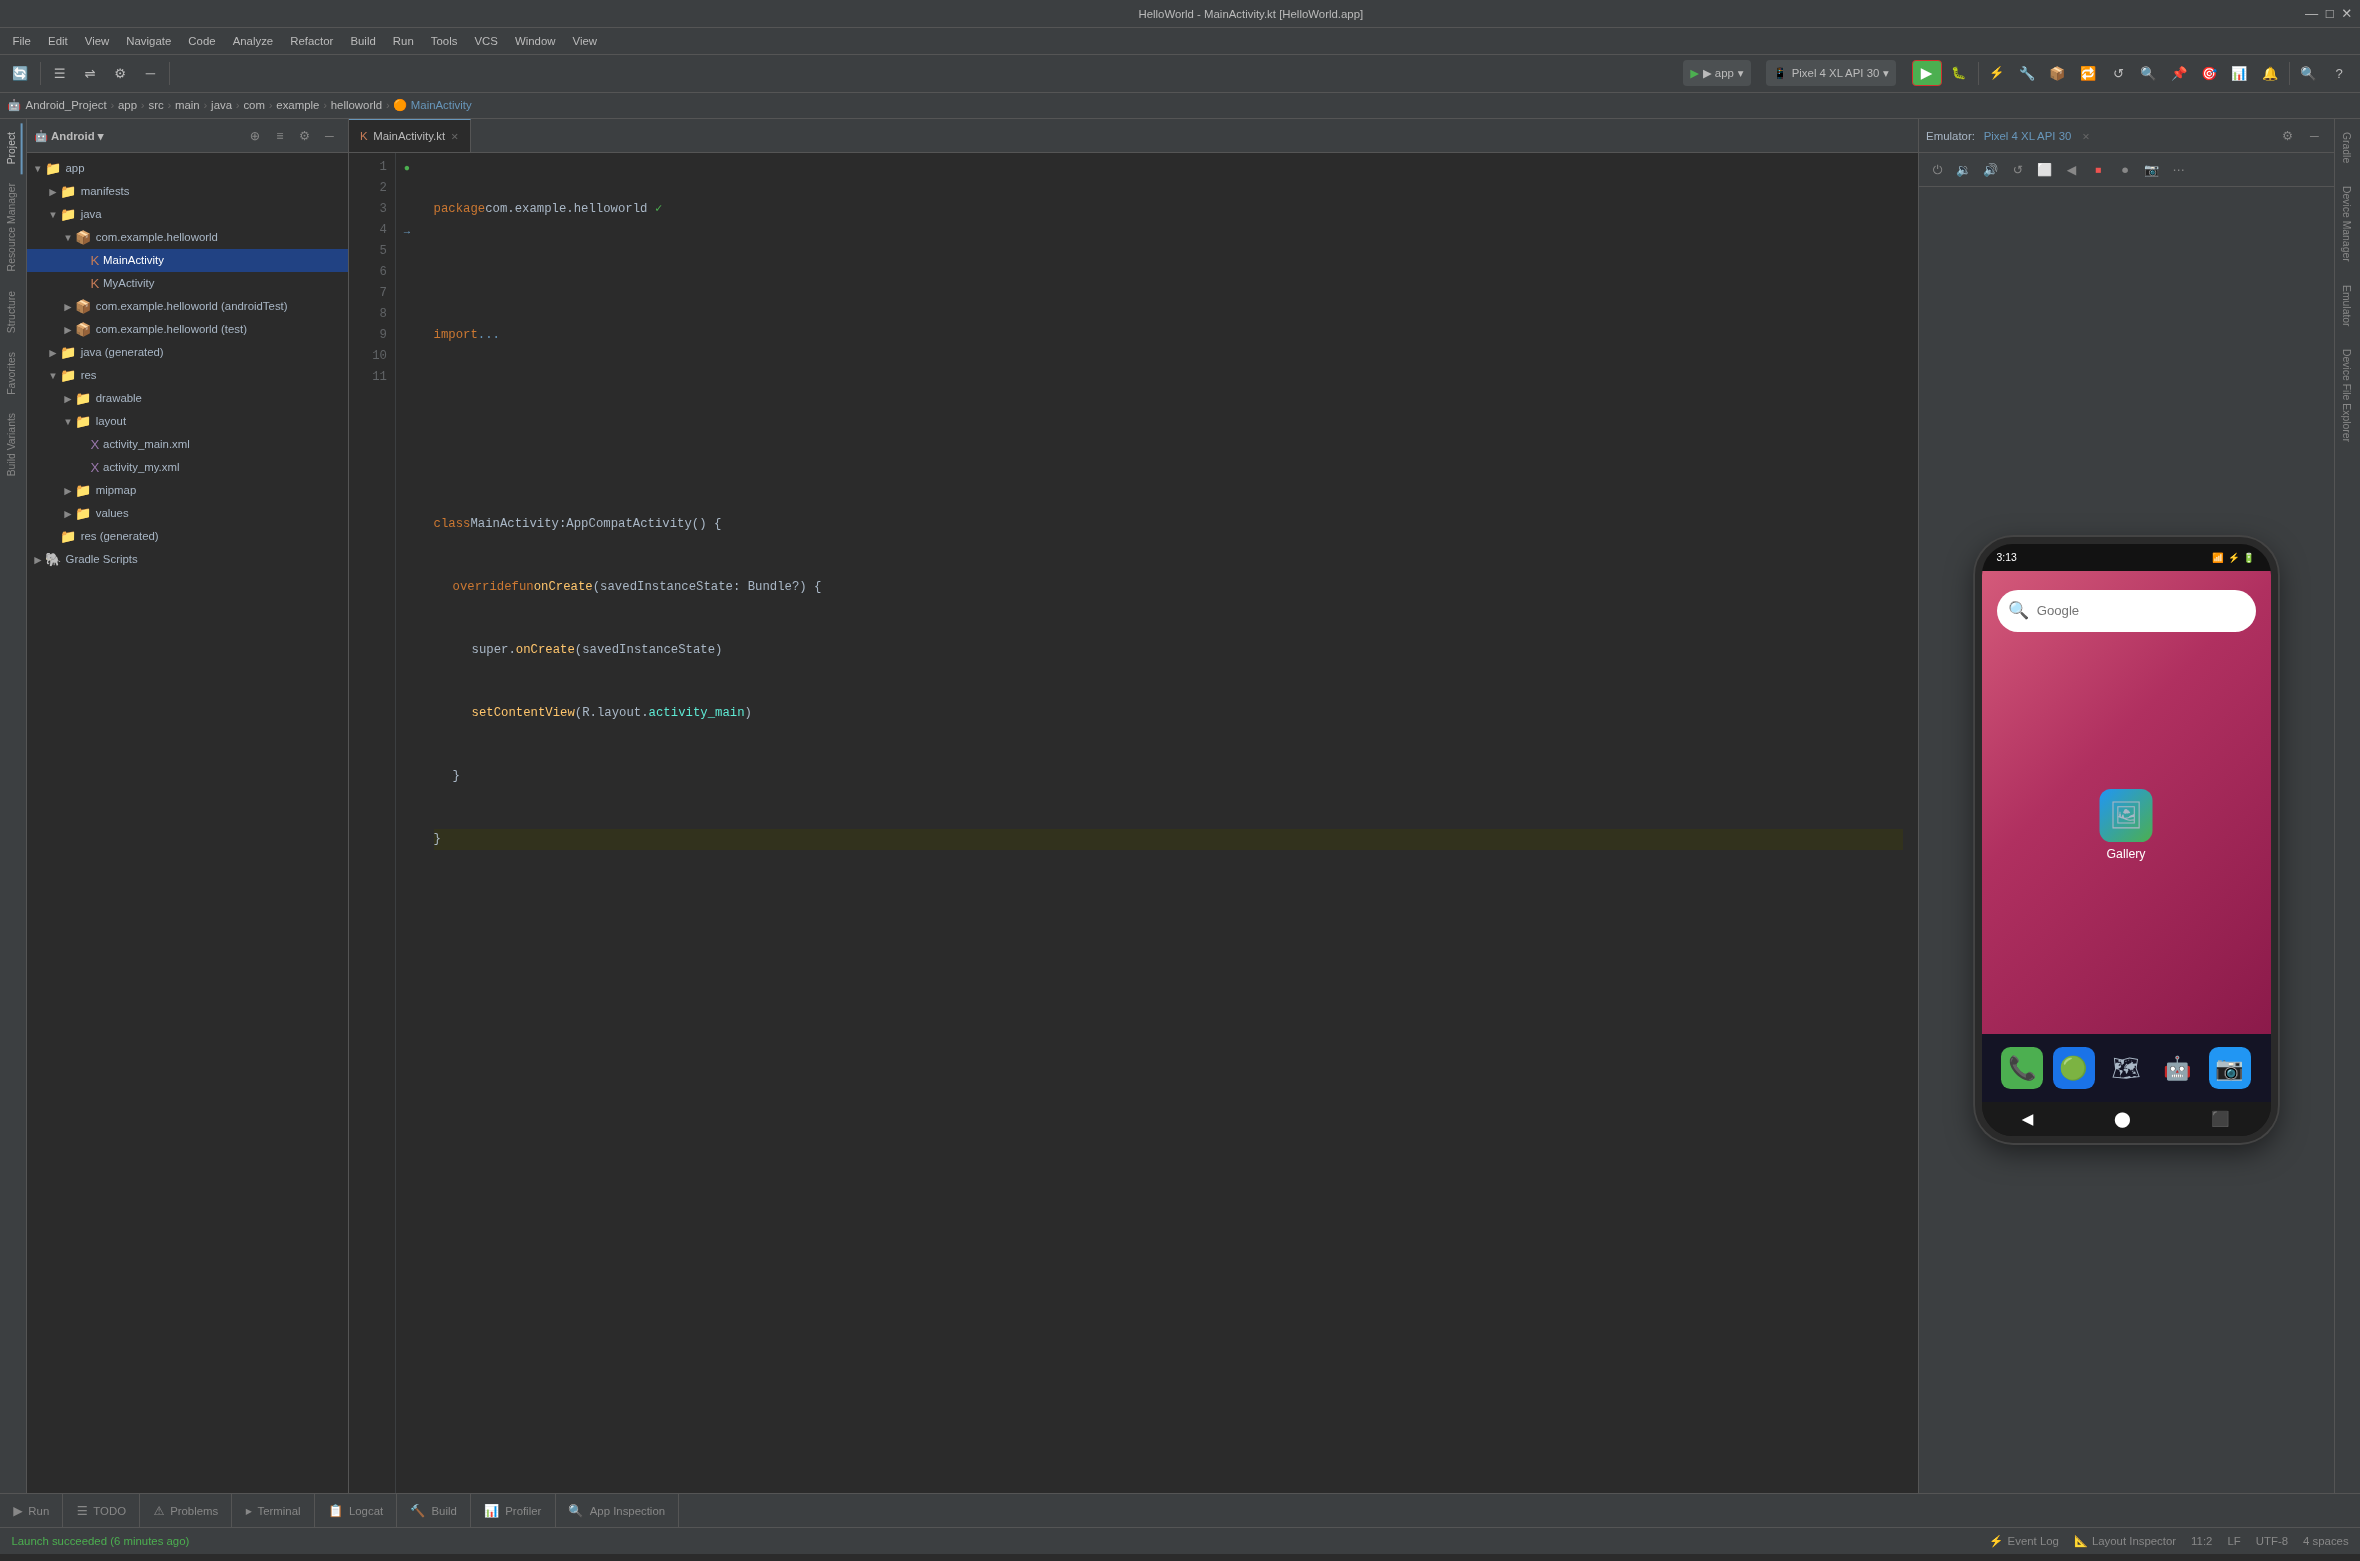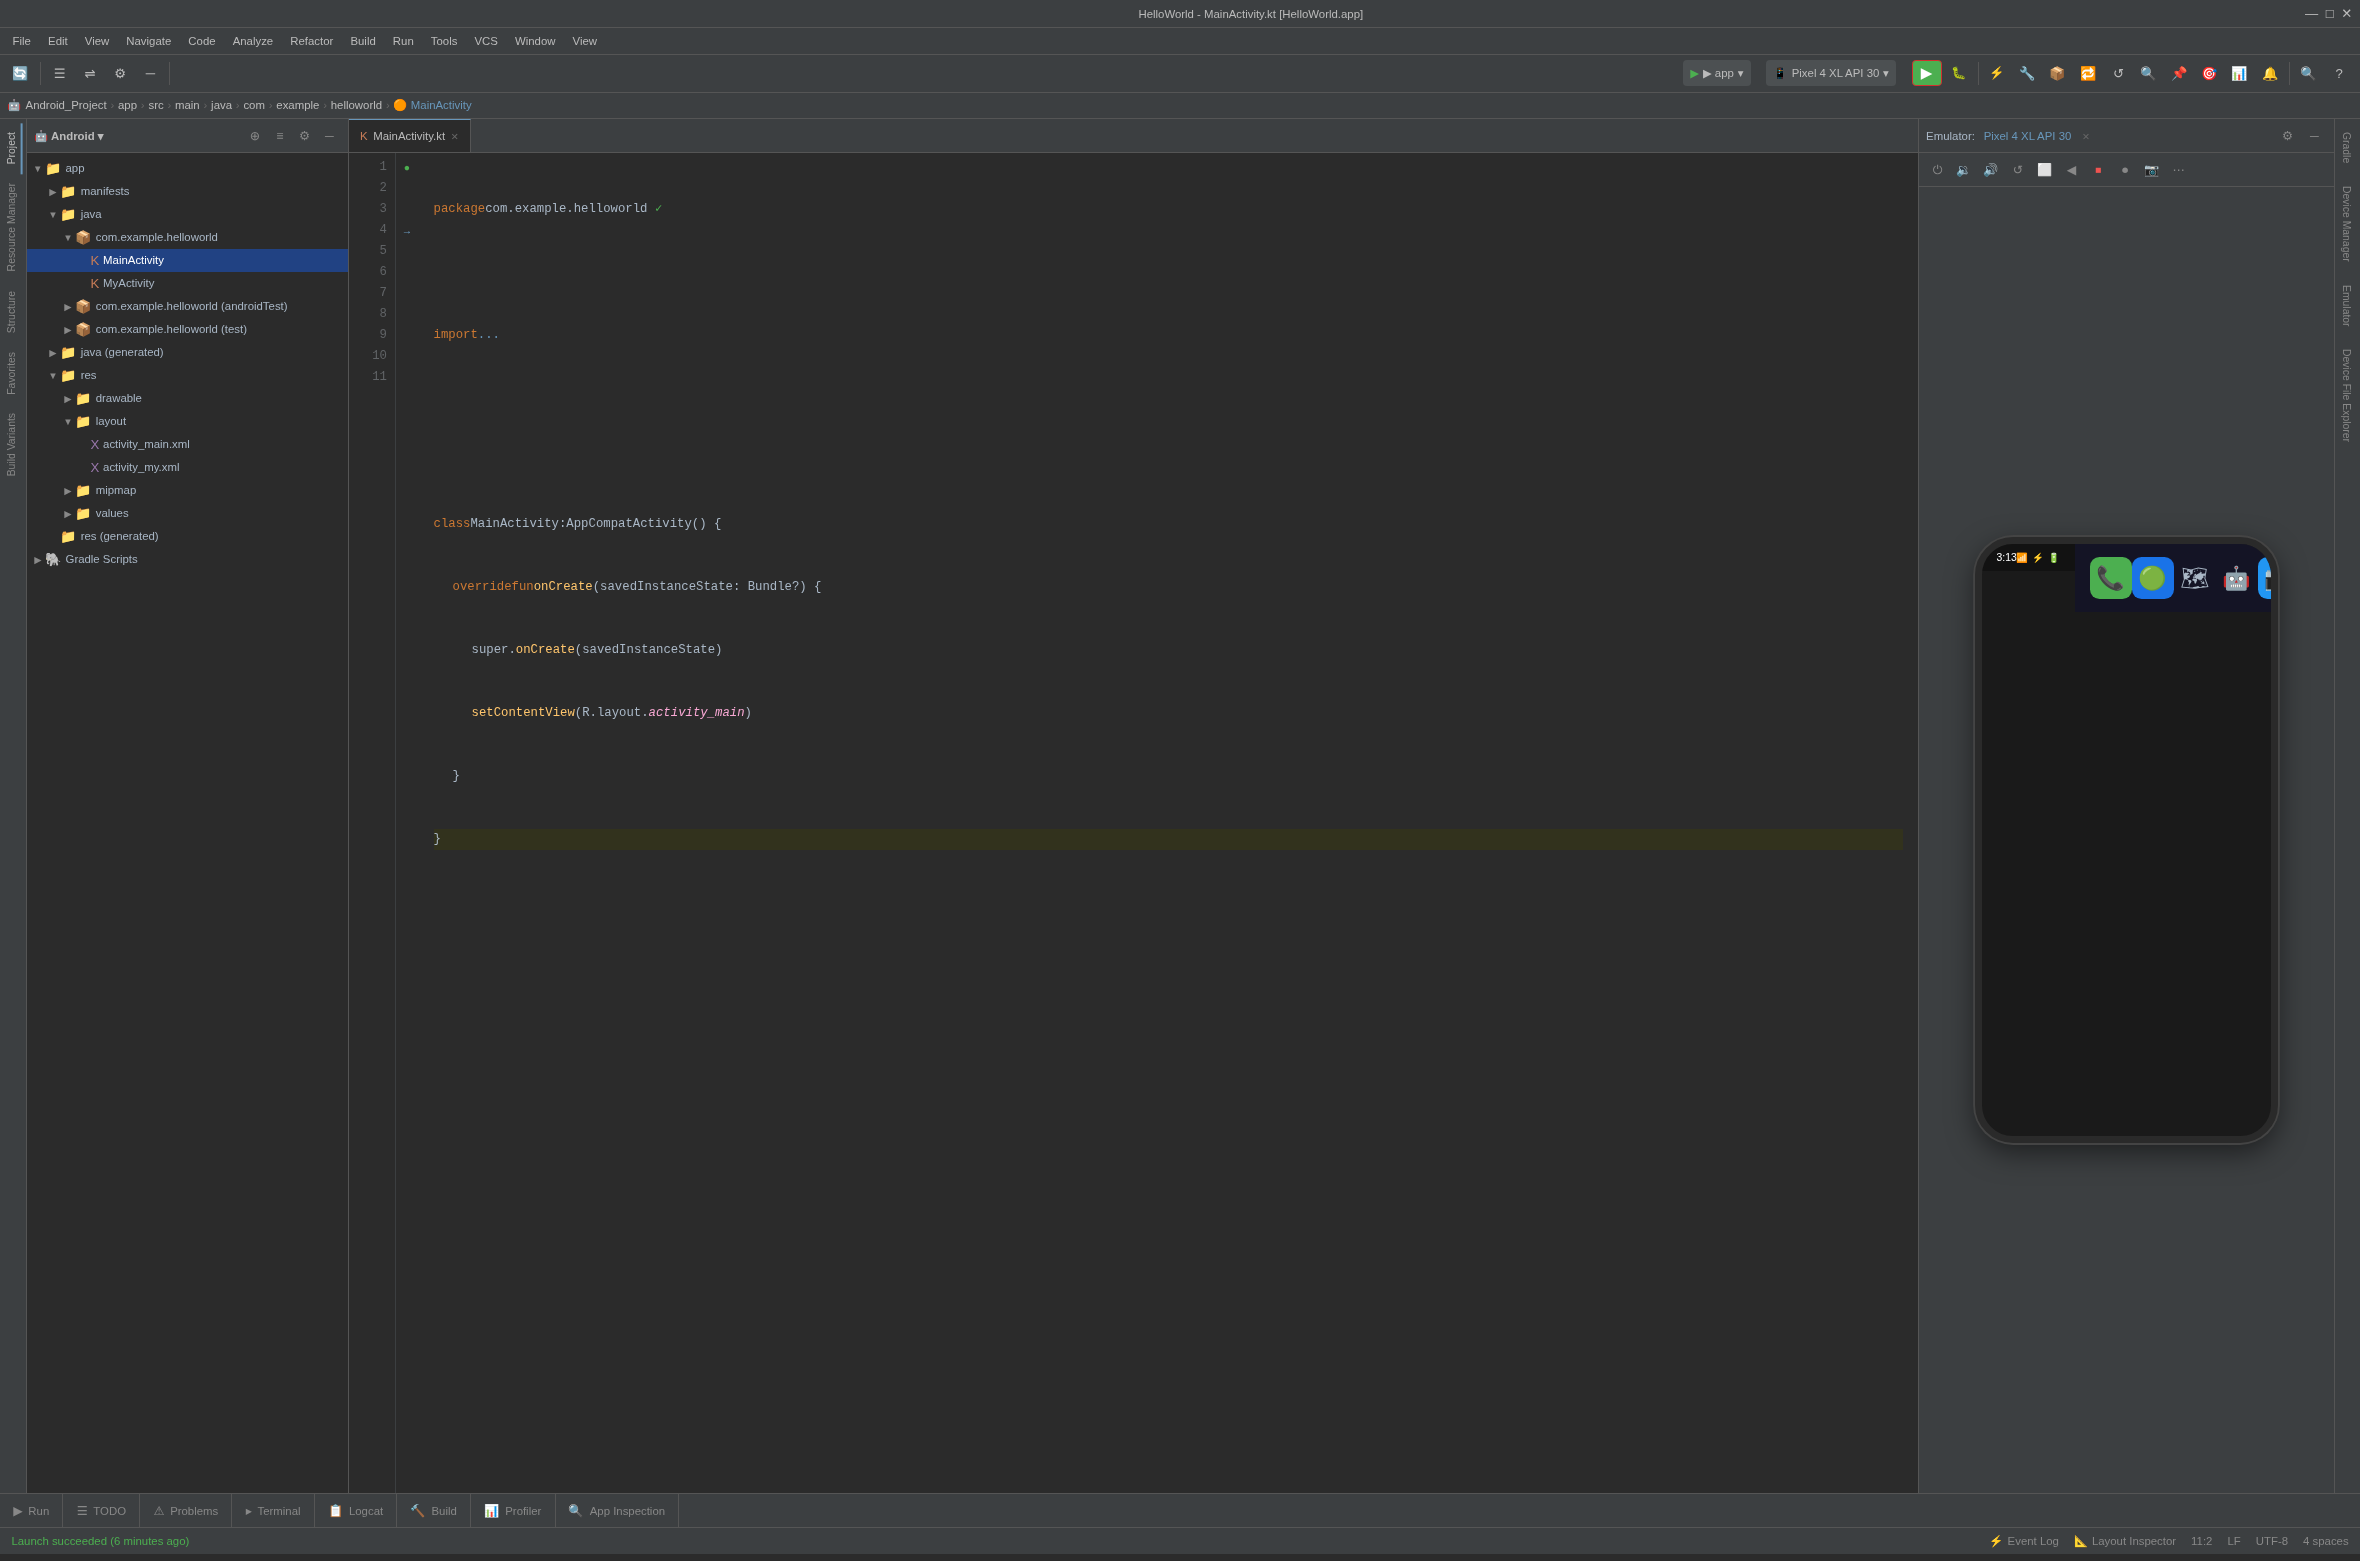--- a/index.html
+++ b/index.html
@@ -119,21 +119,21 @@
     }
     .code-content {
       flex: 1; padding: 3.8px 15px; font-family: 'Courier New', monospace;
       font-size: 12.3px; line-height: 21px; overflow: auto; white-space: pre;
     }
     .code-line { display: flex; align-items: center; }
     .code-line.highlighted { background: #32321d; }
     .kw { color: #cc7832; }
     .fn { color: #ffc66d; }
     .cls { color: #a9b7c6; }
-    .it { font-style: italic; color: #f9a8d4; }
+    .it { color: #5eead4; }
     .tick { color: #4CAF50; margin-left: 7.6px; }
 
     
     .gutter-area {
       width: 23px; background: #2b2b2b; padding-top: 3.8px;
     }
     .gutter-icon { height: 21px; display: flex; align-items: center; justify-content: center; font-size: 10.4px; }
 
     
     #emulator-panel {
@@ -154,21 +154,21 @@
     }
     .emu-btn { width: 23px; height: 23px; display: flex; align-items: center; justify-content: center; cursor: pointer; color: #888; border-radius: 2.8px; font-size: 12.3px; }
     .emu-btn.red { color: #ef5350; }
 
     
     .emulator-screen { flex: 1; display: flex; align-items: center; justify-content: center; background: #3c3f41; overflow: hidden; padding: 19px; }
     .phone-frame {
       width: 303px; height: 606px; background: #1a1a1a;
       border-radius: 38px; border: 7.6px solid #2a2a2a;
       box-shadow: 0 0 0 1.9px #444, 0 9.5px 28px rgba(0,0,0,0.5);
-      overflow: hidden; display: flex; flex-direction: row;
+      overflow: hidden; display: flex; flex-direction: column;
       position: relative;
     }
     .phone-status-bar {
       height: 26.5px; background: rgba(0,0,0,0.3);
       display: flex; align-items: center; justify-content: space-between;
       padding: 0 15px; color: white; font-size: 10.4px; z-index: 10;
     }
     .phone-screen {
       flex: 1; background: linear-gradient(135deg, #d45a7a 0%, #b03060 40%, #8b1a4a 100%);
       display: flex; flex-direction: column; align-items: center;

